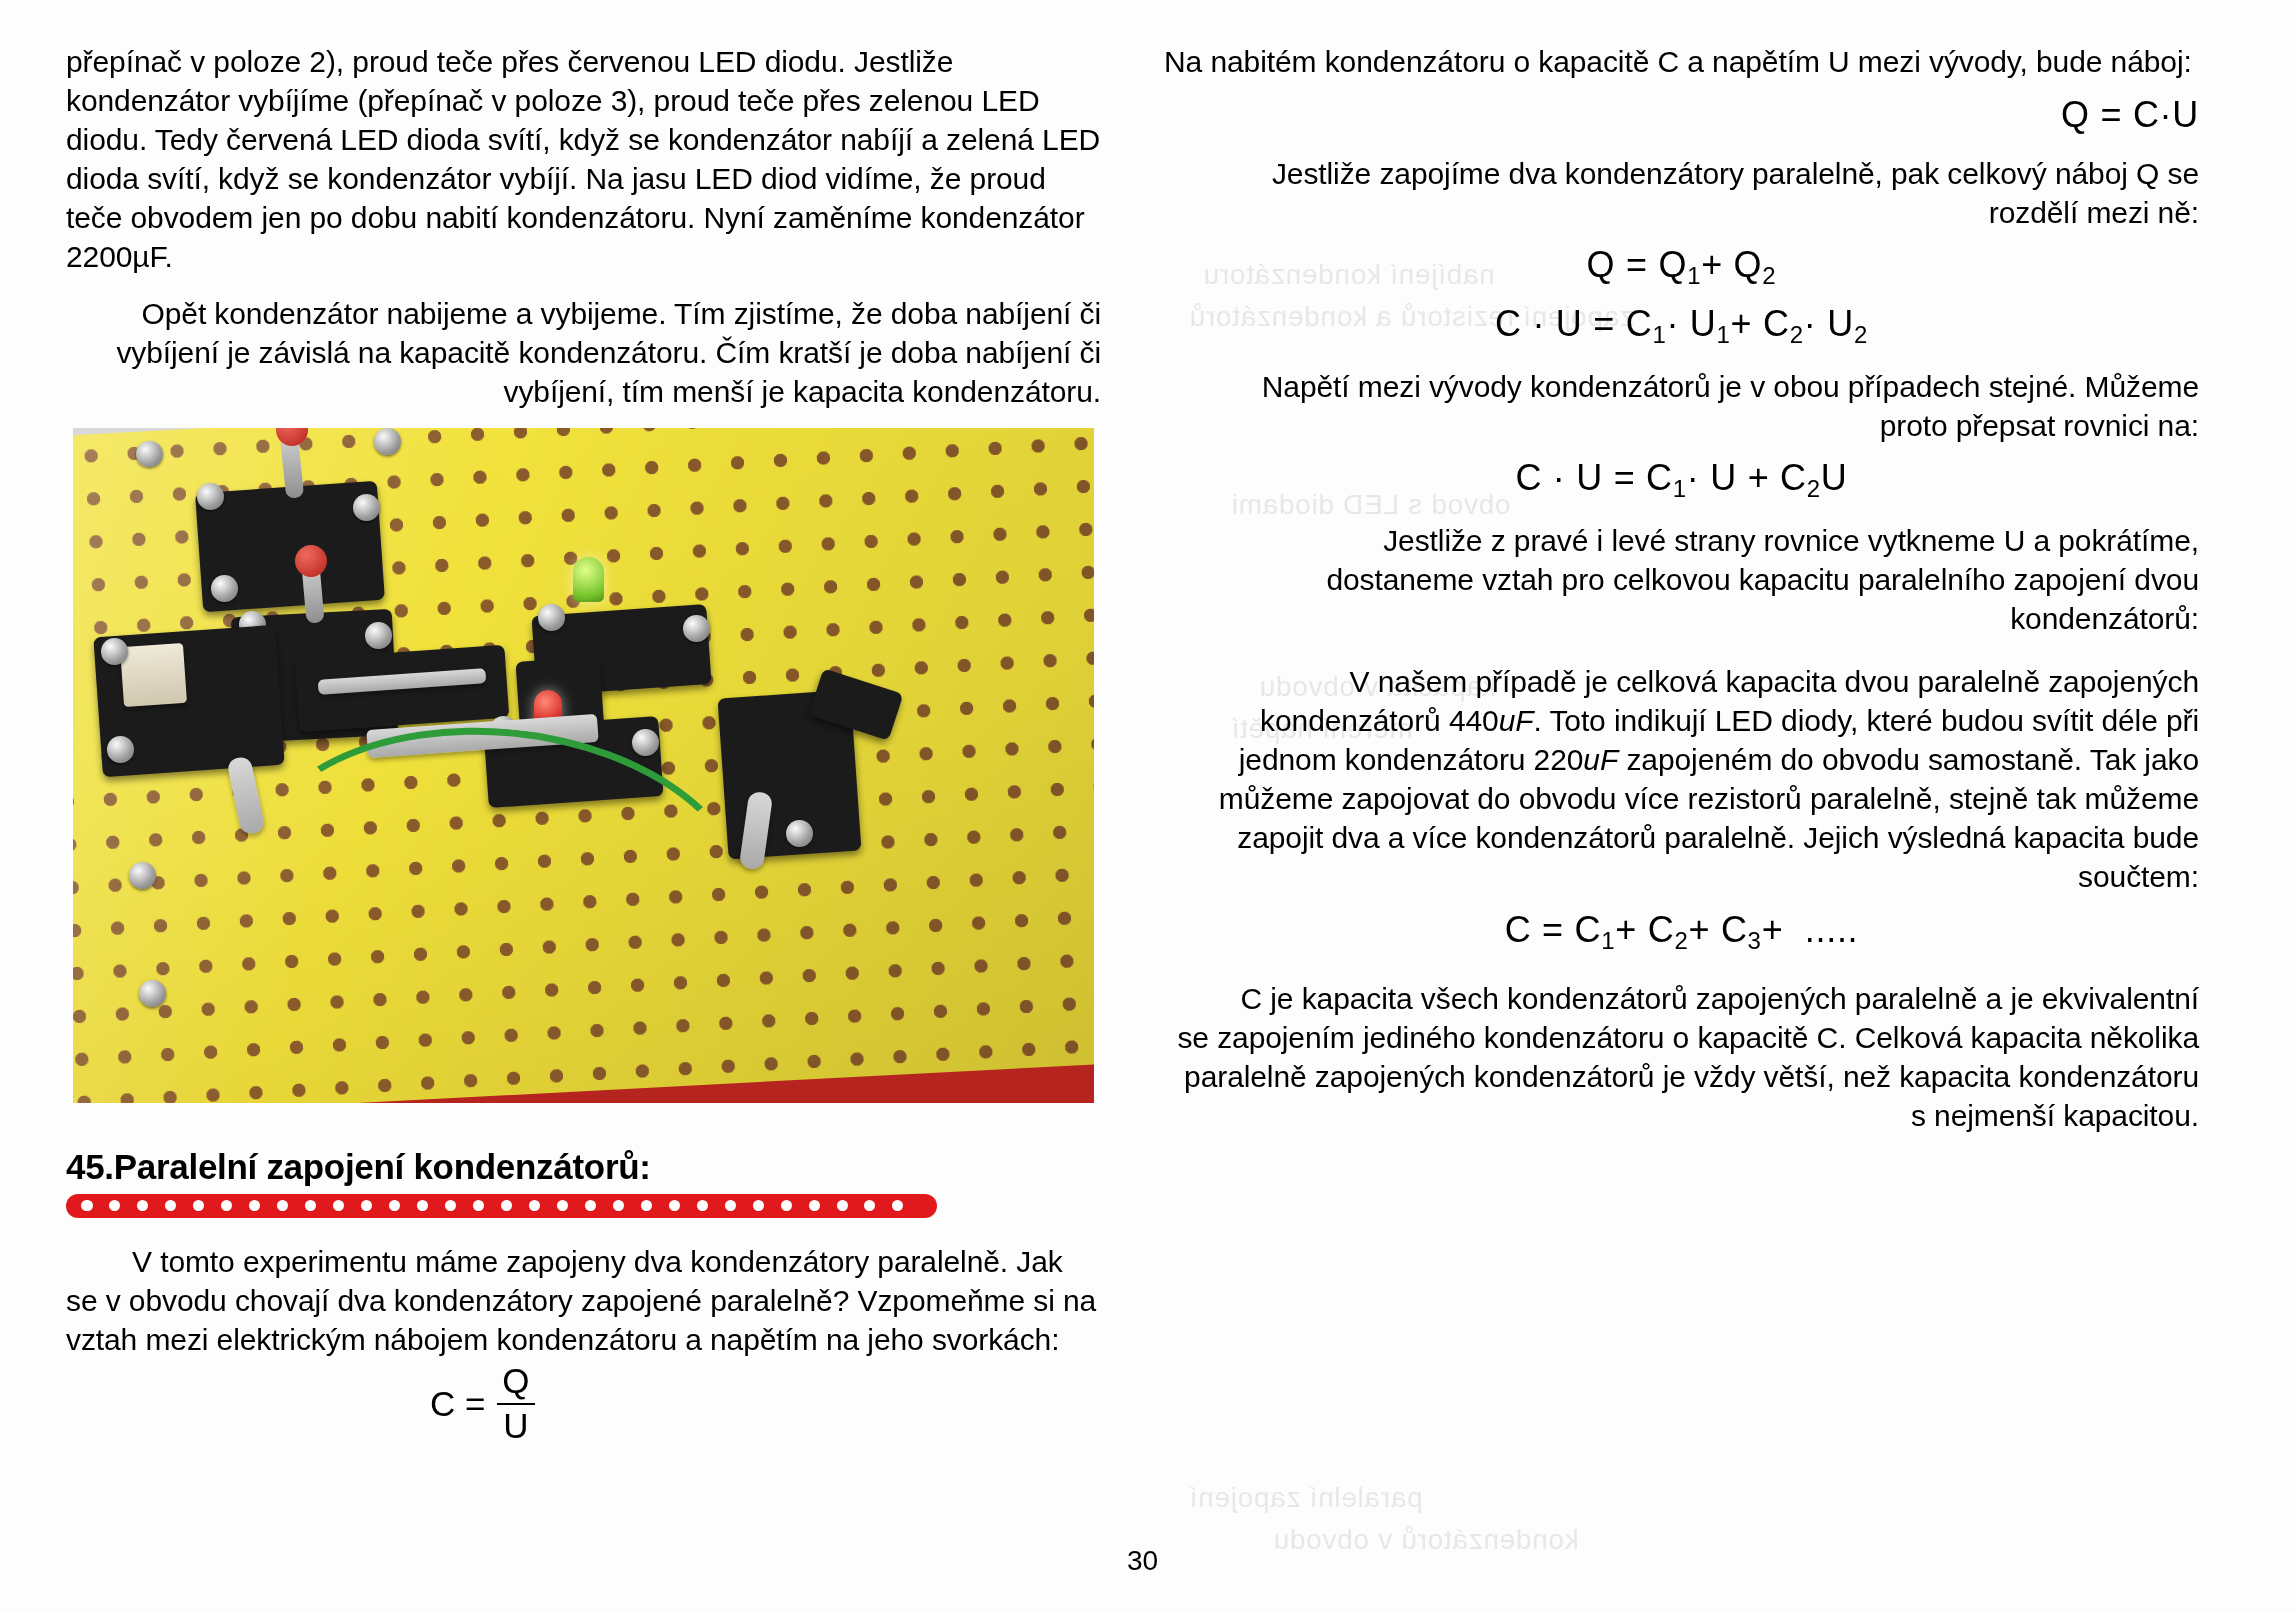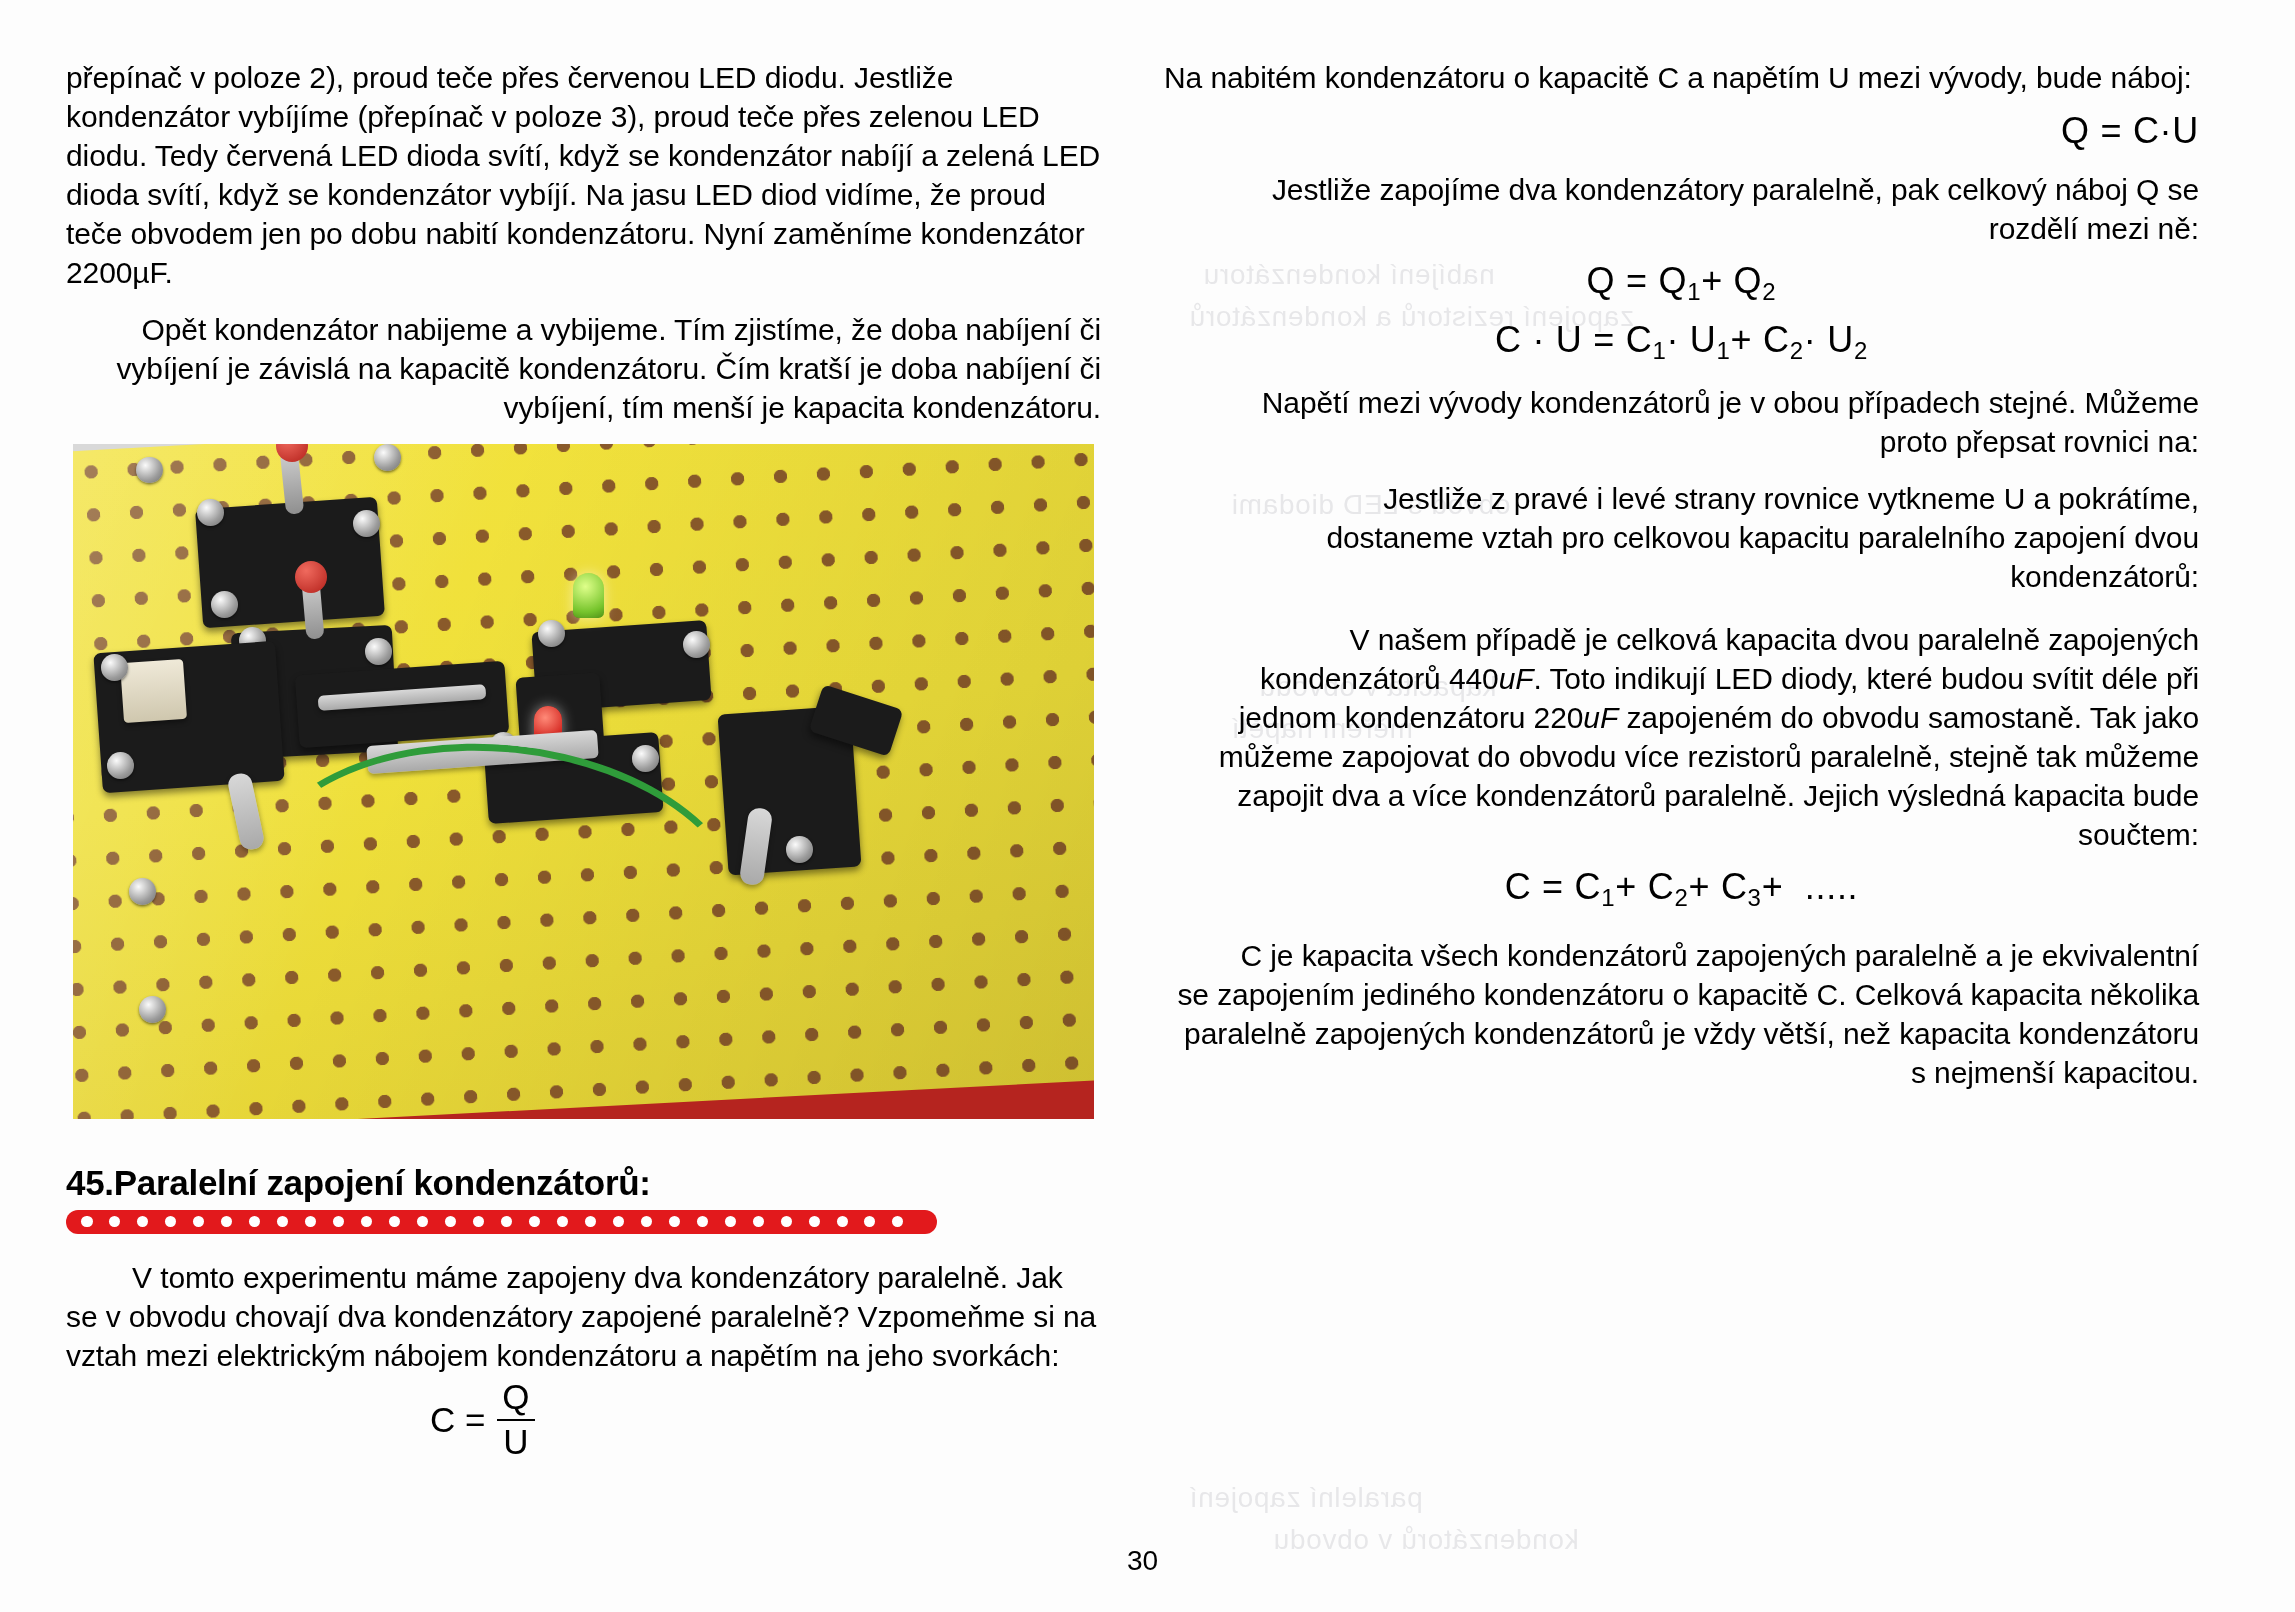--- a/index.html
+++ b/index.html
@@ -32,21 +32,21 @@
   }
   .columns {
     position: absolute;
     top: 42px;
     left: 66px;
     width: 2168px;
     height: 1524px;
   }
   .col {
     position: absolute;
-    top: 16px;
+    top: 0;
     width: 1035px;
   }
   .col-left { left: 0; }
   .col-right { left: 1098px; }
 
   p.body {
     font-size: 30px;
     line-height: 1.30;
     margin: 0 0 0 0;
     text-align: left;
@@ -351,20 +351,23 @@
       <p class="body indent gap">Jestliže zapojíme dva kondenzátory paralelně, pak celkový náboj Q se rozdělí mezi ně:</p>
       <div class="formula">
         Q = Q<span class="sub">1</span>+ Q<span class="sub">2</span>
       </div>
 
       <div class="formula">
         C · U = C<span class="sub">1</span>· U<span class="sub">1</span>+ C<span class="sub">2</span>· U<span class="sub">2</span>
       </div>
 
       <p class="body indent gap">Napětí mezi vývody kondenzátorů je v obou případech stejné. Můžeme proto přepsat rovnici na:</p>
+      <div class="formula">
+        C · U = C<span class="sub">1</span>· U + C<span class="sub">2</span>U
+      </div>
 
       <p class="body indent gap">Jestliže z pravé i levé strany rovnice vytkneme U a pokrátíme, dostaneme vztah pro celkovou kapacitu paralelního zapojení dvou kondenzátorů:</p>
 
       <p class="body indent gap" style="margin-top:24px;">V našem případě je celková kapacita dvou paralelně zapojených kondenzátorů 440<span class="it">uF</span>. Toto indikují LED diody, které budou svítit déle při jednom kondenzátoru 220<span class="it">uF</span> zapojeném do obvodu samostaně. Tak jako můžeme zapojovat do obvodu více rezistorů paralelně, stejně tak můžeme zapojit dva a více kondenzátorů paralelně. Jejich výsledná kapacita bude součtem:</p>
 
       <div class="formula">
         C = C<span class="sub">1</span>+ C<span class="sub">2</span>+ C<span class="sub">3</span>+&nbsp; .....
       </div>
 
       <p class="body indent gap" style="margin-top:24px;">C je kapacita všech kondenzátorů zapojených paralelně a je ekvivalentní se zapojením jediného kondenzátoru o kapacitě C. Celková kapacita několika paralelně zapojených kondenzátorů je vždy větší, než kapacita kondenzátoru s nejmenší kapacitou.</p>

